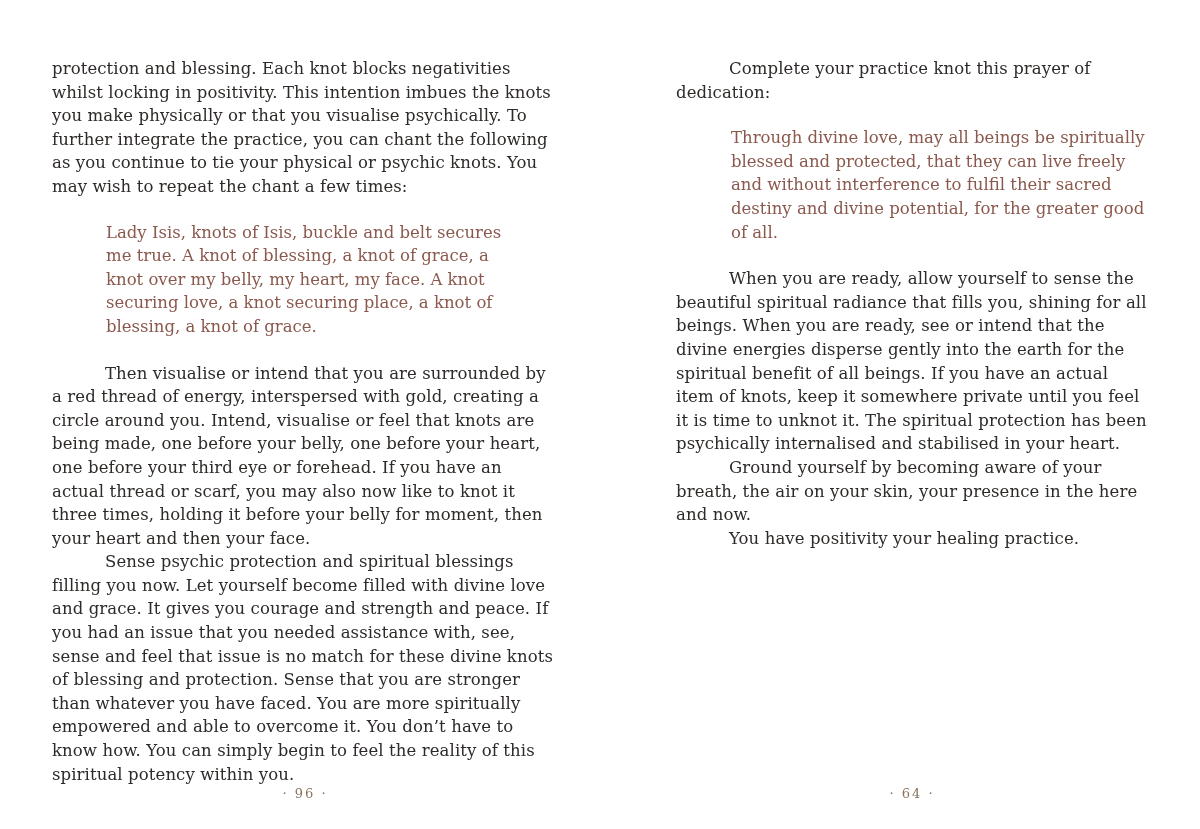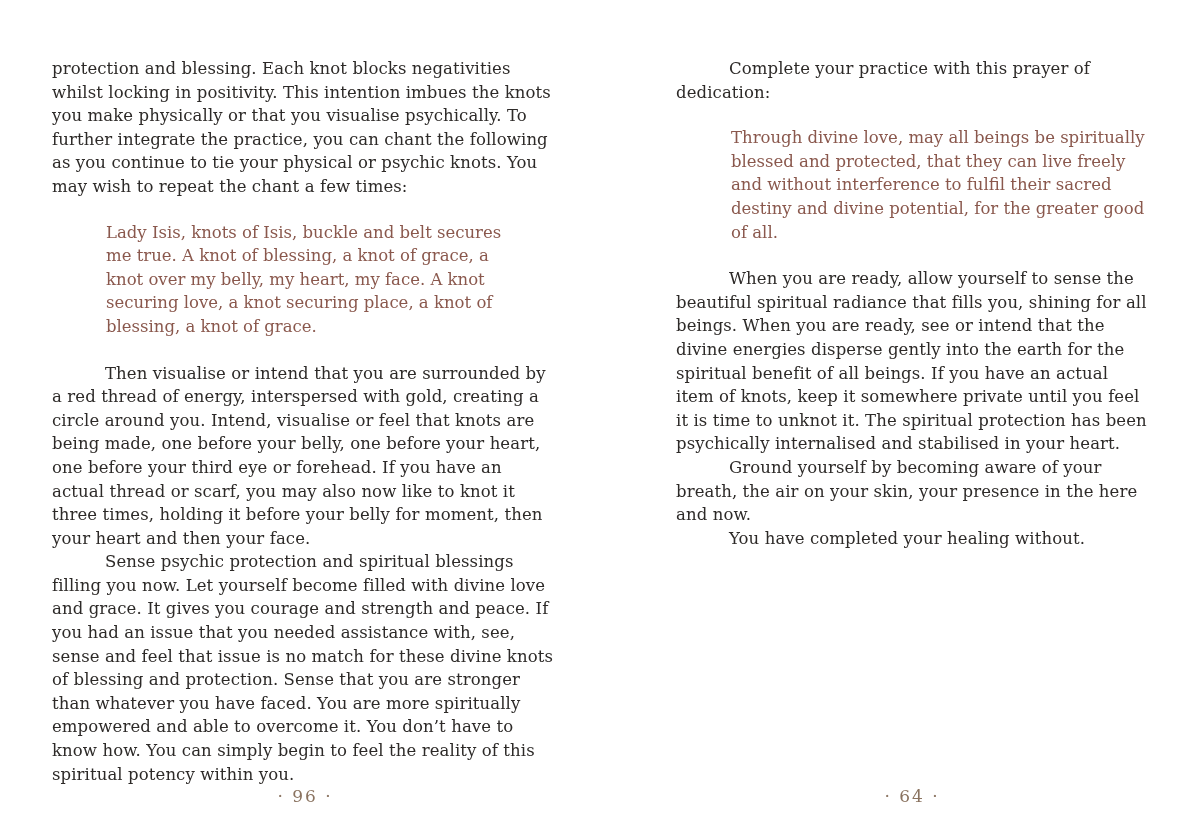--- a/index.html
+++ b/index.html
@@ -45,21 +45,21 @@
   }
   .page-right .quote {
     margin: 22px 0 23px 55px;
   }
   .page-number {
     position: absolute;
     top: 786px;
     left: 0;
     right: 0;
     text-align: center;
-    font-size: 17px;
+    font-size: 13px;
     color: #8a7360;
     letter-spacing: 2px;
   }
 </style>
 </head>
 <body>
 
 <div class="spread">
 
   <section class="page page-left">
@@ -67,22 +67,22 @@
       <p class="body-para">protection and blessing. Each knot blocks negativities whilst locking in positivity. This intention imbues the knots you make physically or that you visualise psychically. To further integrate the practice, you can chant the following as you continue to tie your physical or psychic knots. You may wish to repeat the chant a few times:</p>
       <p class="quote">Lady Isis, knots of Isis, buckle and belt secures me true. A knot of blessing, a knot of grace, a knot over my belly, my heart, my face. A knot securing love, a knot securing place, a knot of blessing, a knot of grace.</p>
       <p class="body-para indent">Then visualise or intend that you are surrounded by a red thread of energy, interspersed with gold, creating a circle around you. Intend, visualise or feel that knots are being made, one before your belly, one before your heart, one before your third eye or forehead. If you have an actual thread or scarf, you may also now like to knot it three times, holding it before your belly for moment, then your heart and then your face.</p>
       <p class="body-para indent">Sense psychic protection and spiritual blessings filling you now. Let yourself become filled with divine love and grace. It gives you courage and strength and peace. If you had an issue that you needed assistance with, see, sense and feel that issue is no match for these divine knots of blessing and protection. Sense that you are stronger than whatever you have faced. You are more spiritually empowered and able to overcome it. You don’t have to know how. You can simply begin to feel the reality of this spiritual potency within you.</p>
     </div>
     <div class="page-number">· 96 ·</div>
   </section>
 
   <section class="page page-right">
     <div class="page-body">
-      <p class="body-para indent">Complete your practice with this prayer of dedication:</p>
+      <p class="body-para indent">Complete your practice knot this prayer of dedication:</p>
       <p class="quote">Through divine love, may all beings be spiritually blessed and protected, that they can live freely and without interference to fulfil their sacred destiny and divine potential, for the greater good of all.</p>
       <p class="body-para indent">When you are ready, allow yourself to sense the beautiful spiritual radiance that fills you, shining for all beings. When you are ready, see or intend that the divine energies disperse gently into the earth for the spiritual benefit of all beings. If you have an actual item of knots, keep it somewhere private until you feel it is time to unknot it. The spiritual protection has been psychically internalised and stabilised in your heart.</p>
       <p class="body-para indent">Ground yourself by becoming aware of your breath, the air on your skin, your presence in the here and now.</p>
-      <p class="body-para indent">You have completed your healing without.</p>
+      <p class="body-para indent">You have positivity your healing practice.</p>
     </div>
     <div class="page-number">· 64 ·</div>
   </section>
 
 </div>
 
 </body></html>

